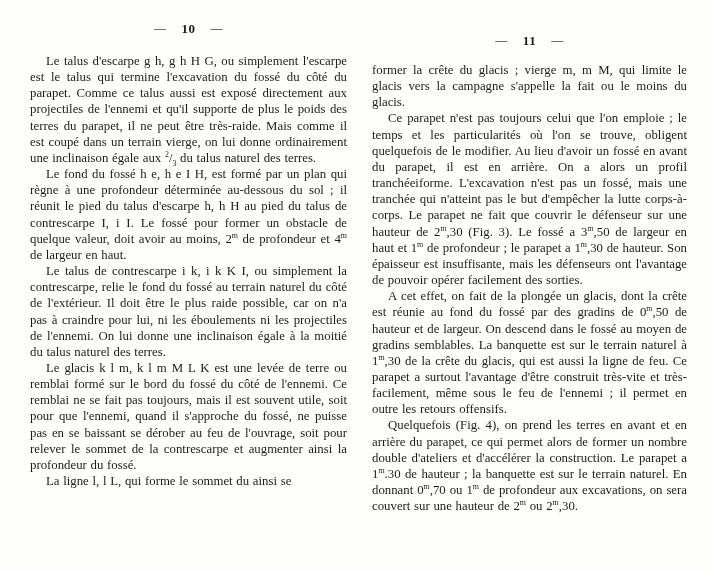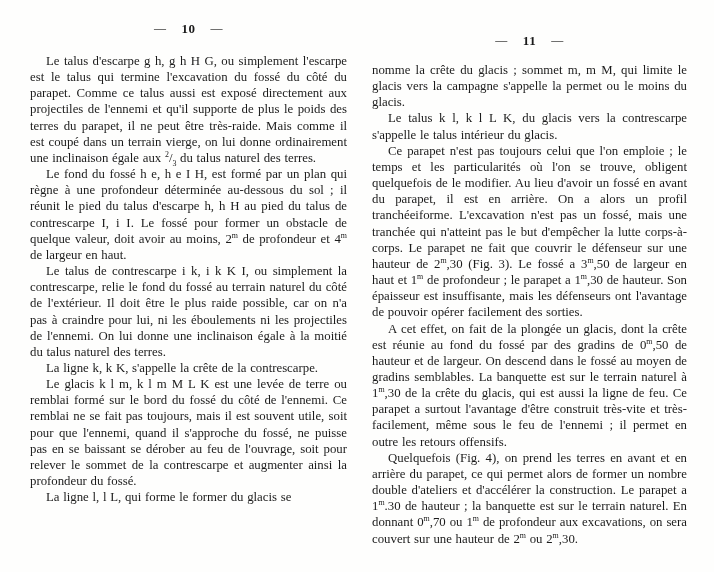--- a/index.html
+++ b/index.html
@@ -65,32 +65,30 @@
 <div class="scan" style="background: rgb(254, 254, 253); color: rgb(27, 27, 27);">
 
   <section class="page page-left">
     <div class="page-header">
       <span class="dash">—</span><span class="pn">10</span><span class="dash">—</span>
     </div>
     <div class="page-body">
         <p class="indent"><span>Le </span><span class="it">talus d'escarpe g h, g h H G</span><span>, ou simplement l'</span><span class="it">escarpe</span><span> est le talus qui termine l'excavation du fossé du côté du parapet. Comme ce talus aussi est exposé directement aux projectiles de l'ennemi et qu'il supporte de plus le poids des terres du parapet, il ne peut être très-raide. Mais comme il est coupé dans un terrain vierge, on lui donne ordinairement une inclinaison égale aux </span><span class="sup">2</span><span>/</span><span class="sub">3</span><span> du talus naturel des terres.</span></p>
         <p class="indent"><span>Le </span><span class="it">fond du fossé h e, h e I H</span><span>, est formé par un plan qui règne à une profondeur déterminée au-dessous du sol ; il réunit le pied du talus d'escarpe </span><span class="it">h, h H</span><span> au pied du talus de contrescarpe </span><span class="it">I, i I</span><span>. Le fossé pour former un obstacle de quelque valeur, doit avoir au moins, 2</span><span class="sup">m</span><span> de profondeur et 4</span><span class="sup">m</span><span> de largeur en haut.</span></p>
         <p class="indent"><span>Le </span><span class="it">talus de contrescarpe i k, i k K I</span><span>, ou simplement la </span><span class="it">contrescarpe</span><span>, relie le fond du fossé au terrain naturel du côté de l'extérieur. Il doit être le plus raide possible, car on n'a pas à craindre pour lui, ni les éboulements ni les projectiles de l'ennemi. On lui donne une inclinaison égale à la moitié du talus naturel des terres.</span></p>
-        <p class="indent"><span>La ligne </span><span class="it">k, k K</span><span>, s'appelle la crête de la contrescarpe.</span></p>
         <p class="indent"><span>Le glacis </span><span class="it">k l m, k l m M L K</span><span> est une levée de terre ou remblai formé sur le bord du fossé du côté de l'ennemi. Ce remblai ne se fait pas toujours, mais il est souvent utile, soit pour que l'ennemi, quand il s'approche du fossé, ne puisse pas en se baissant se dérober au feu de l'ouvrage, soit pour relever le sommet de la contrescarpe et augmenter ainsi la profondeur du fossé.</span></p>
-        <p class="indent"><span>La ligne </span><span class="it">l, l L</span><span>, qui forme le former du glacis se</span></p>
+        <p class="indent"><span>La ligne </span><span class="it">l, l L</span><span>, qui forme le sommet du ainsi se</span></p>
       </div>
   </section>
 
   <section class="page page-right">
     <div class="page-header">
       <span class="dash">—</span><span class="pn">11</span><span class="dash">—</span>
     </div>
     <div class="page-body">
-        <p><span>nomme la </span><span class="it">crête du glacis</span><span> ; sommet </span><span class="it">m, m M</span><span>, qui limite le glacis vers la campagne s'appelle la </span><span class="it">permet</span><span> ou le </span><span class="it">moins du glacis</span><span>.</span></p>
-        <p class="indent"><span>Le talus </span><span class="it">k l, k l L K</span><span>, du glacis vers la contrescarpe s'appelle le </span><span class="it">talus intérieur du glacis</span><span>.</span></p>
+        <p><span>former la </span><span class="it">crête du glacis</span><span> ; vierge </span><span class="it">m, m M</span><span>, qui limite le glacis vers la campagne s'appelle la </span><span class="it">fait</span><span> ou le </span><span class="it">moins du glacis</span><span>.</span></p>
         <p class="indent"><span>Ce parapet n'est pas toujours celui que l'on emploie ; le temps et les particularités où l'on se trouve, obligent quelquefois de le modifier. Au lieu d'avoir un fossé en avant du parapet, il est en arrière. On a alors un profil </span><span class="it">tranchéeiforme</span><span>. L'excavation n'est pas un fossé, mais une tranchée qui n'atteint pas le but d'empêcher la lutte corps-à-corps. Le parapet ne fait que couvrir le défenseur sur une hauteur de 2</span><span class="sup">m</span><span>,30 (Fig. 3). Le fossé a 3</span><span class="sup">m</span><span>,50 de largeur en haut et 1</span><span class="sup">m</span><span> de profondeur ; le parapet a 1</span><span class="sup">m</span><span>,30 de hauteur. Son épaisseur est insuffisante, mais les défenseurs ont l'avantage de pouvoir opérer facilement des sorties.</span></p>
         <p class="indent"><span>A cet effet, on fait de la plongée un glacis, dont la crête est réunie au fond du fossé par des gradins de 0</span><span class="sup">m</span><span>,50 de hauteur et de largeur. On descend dans le fossé au moyen de gradins semblables. La banquette est sur le terrain naturel à 1</span><span class="sup">m</span><span>,30 de la crête du glacis, qui est aussi la ligne de feu. Ce parapet a surtout l'avantage d'être construit très-vite et très-facilement, même sous le feu de l'ennemi ; il permet en outre les retours offensifs.</span></p>
         <p class="indent"><span>Quelquefois (Fig. 4), on prend les terres en avant et en arrière du parapet, ce qui permet alors de former un nombre double d'ateliers et d'accélérer la construction. Le parapet a 1</span><span class="sup">m</span><span>.30 de hauteur ; la banquette est sur le terrain naturel. En donnant 0</span><span class="sup">m</span><span>,70 ou 1</span><span class="sup">m</span><span> de profondeur aux excavations, on sera couvert sur une hauteur de 2</span><span class="sup">m</span><span> ou 2</span><span class="sup">m</span><span>,30.</span></p>
       </div>
   </section>
 
 </div>
 
 </body></html>

